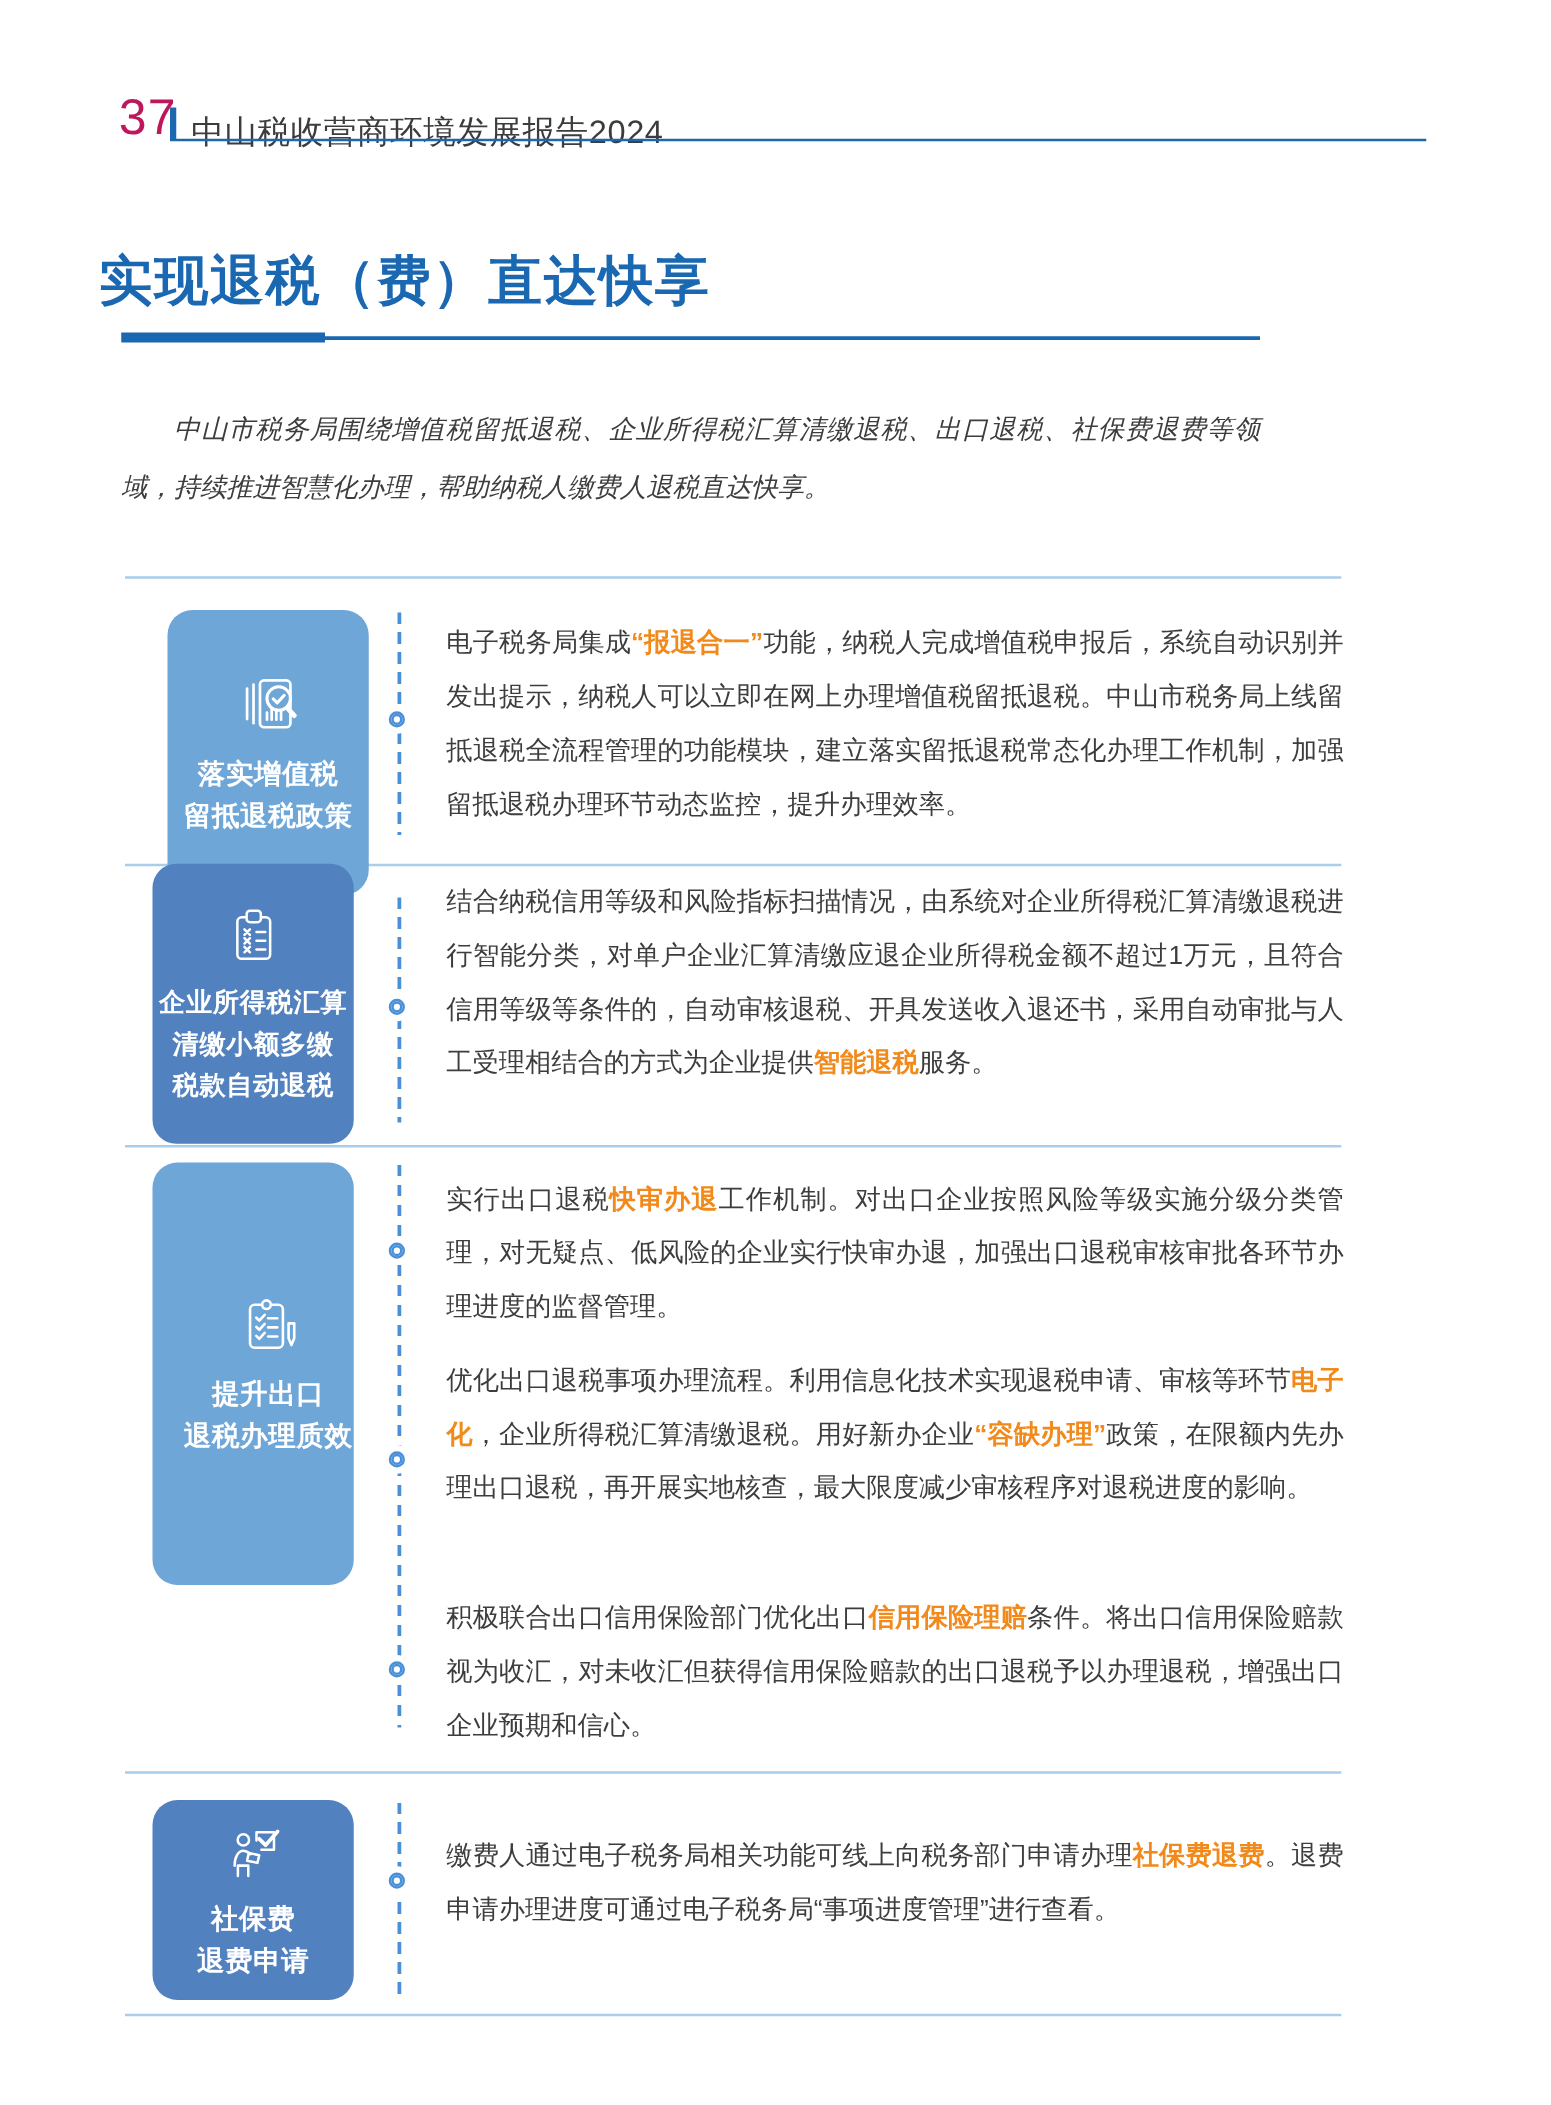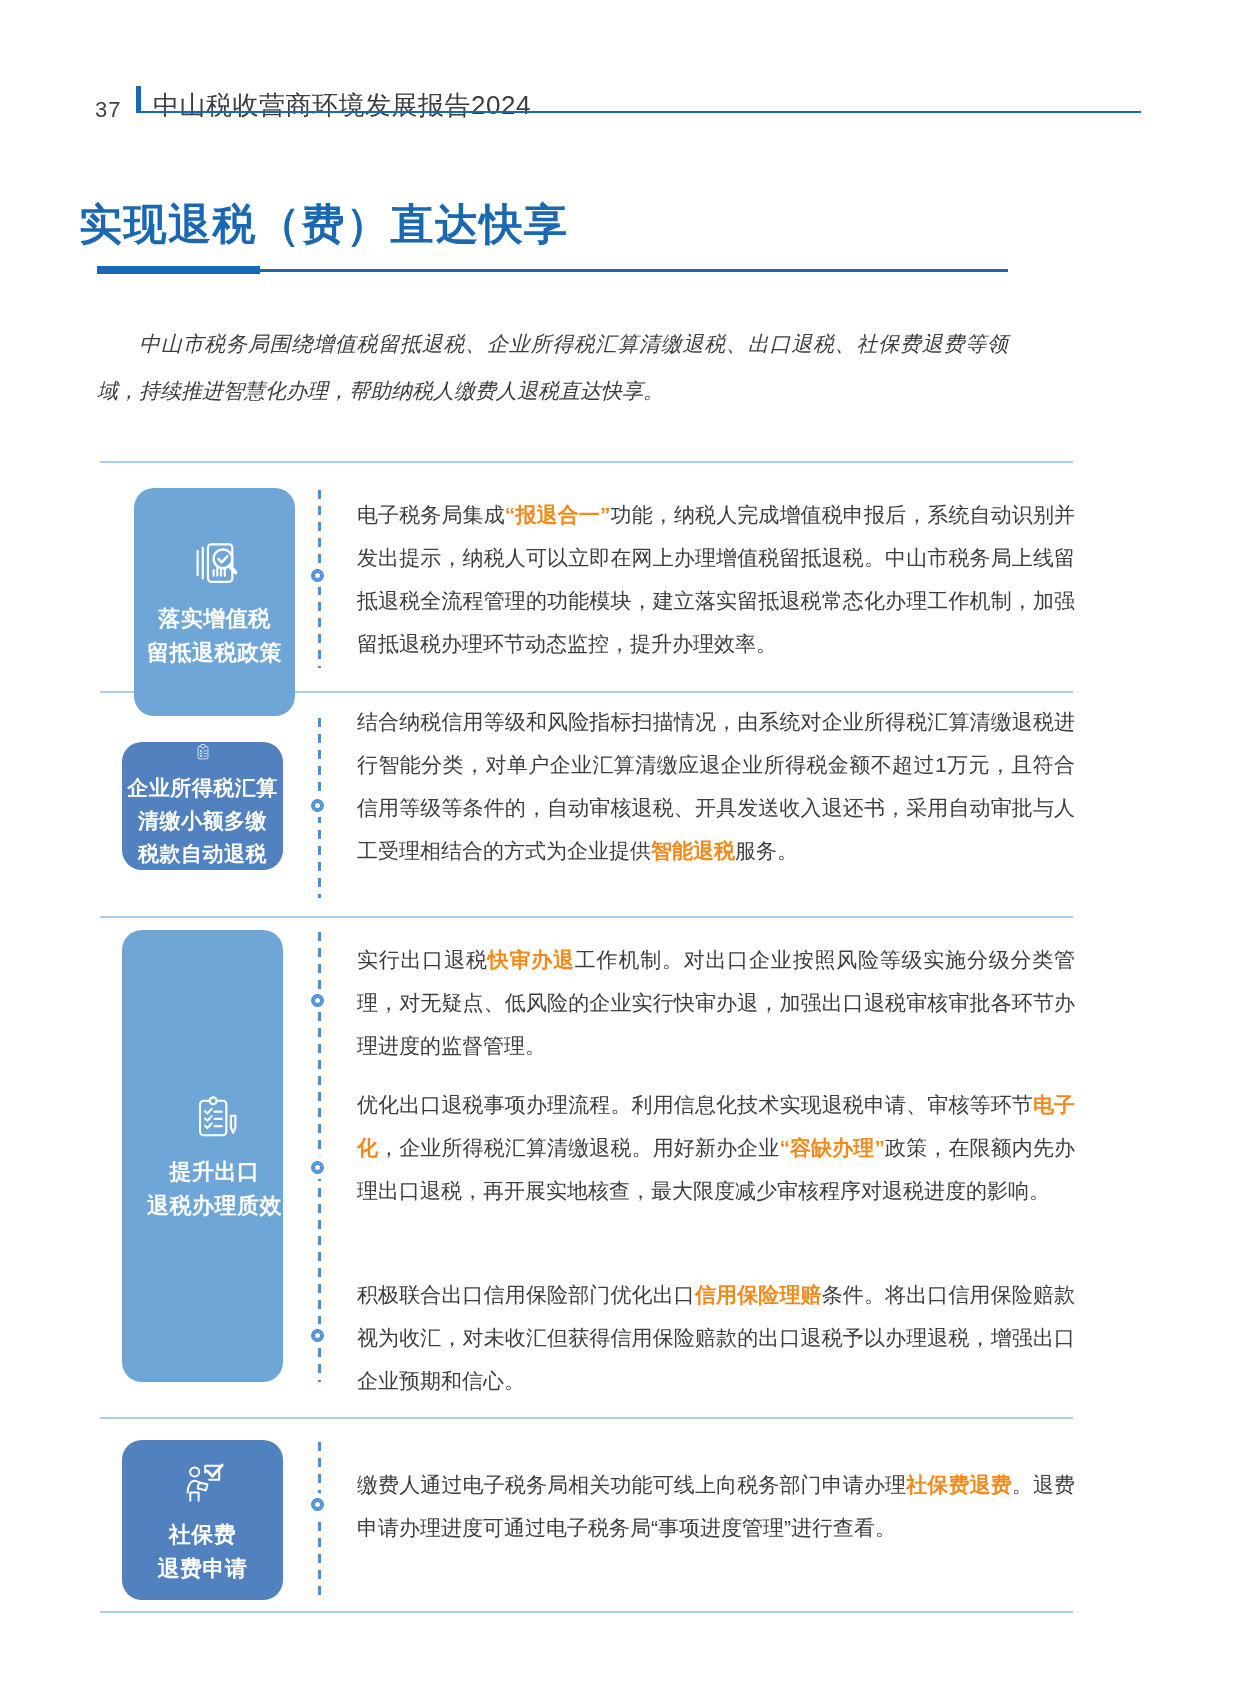--- a/index.html
+++ b/index.html
@@ -1,21 +1,21 @@
 <!DOCTYPE html>
 <html><head>
 <meta charset="utf-8">
 <style>
   * { margin:0; padding:0; box-sizing:border-box; }
   html,body { background:#ffffff; }
   body { font-family:"Liberation Sans", sans-serif; }
   .page { position:relative; width:1241px; height:1684px; background:#ffffff; overflow:hidden; margin:0 auto; }
 
   
-  .page-num { position:absolute; left:95px; top:97px; font-size:22px; color:#404040; letter-spacing:1px; }
+  .page-num { position:absolute; left:95px; top:72px; font-size:40px; color:#be185d; letter-spacing:1px; }
   .head-bar { position:absolute; left:136px; top:86px; width:5px; height:26px; background:#1a67b2; }
   .report-title { position:absolute; left:153px; top:88px; font-size:26px; color:#3c3c3c; letter-spacing:0.5px; }
   .header-rule { position:absolute; left:136px; top:111px; width:1005px; height:2px; background:#1a67b2; }
 
   
   .page-title { position:absolute; left:79px; top:196px; font-size:43px; font-weight:700; color:#1a67b2; letter-spacing:1.5px; }
   .title-rule-thick { position:absolute; left:97px; top:266px; width:163px; height:8px; background:#1a67b2; }
   .title-rule-thin  { position:absolute; left:260px; top:269px; width:748px; height:3px; background:#1a67b2; }
 
   
@@ -25,22 +25,22 @@
   
   .sep { position:absolute; left:100px; width:973px; height:2px; background:#a9cdea; }
   .sep1 { top:461px; } .sep2 { top:691px; } .sep3 { top:916px; } .sep4 { top:1417px; } .sep5 { top:1611px; }
 
   
   .card { position:absolute; left:122px; width:161px; border-radius:20px; display:flex; flex-direction:column;
           align-items:center; justify-content:center; text-align:center; color:#fff; }
   .card.light  { background:#6fa6d8; }
   .card.medium { background:#5181bf; }
   .card1 { top:488px; height:228px;margin-left:12px; }
-  .card2 { top:742px; height:128px; }
-  .card3 { top:930px; height:452px;padding-left:24px; }
+  .card2 { top:691px; height:224px;border-radius:19px; }
+  .card3 { top:930px; height:338px;padding-left:24px; }
   .card4 { top:1440px; height:160px; }
   .card-label { font-weight:700; font-size:22px; line-height:34px; letter-spacing:0.5px; }
   .card-label span { display:block; }
   .card2 .card-label { font-size:21px; line-height:33px; }
   .icon { display:block; margin-bottom:8px; }
   .i1 { width:66px; height:60px; } .i2 { width:58px; height:56px; }
   .i3 { width:62px; height:58px; } .i4 { width:60px; height:56px; }
   .fill-light { fill:#6fa6d8; } .fill-medium { fill:#5181bf; }
 
   

